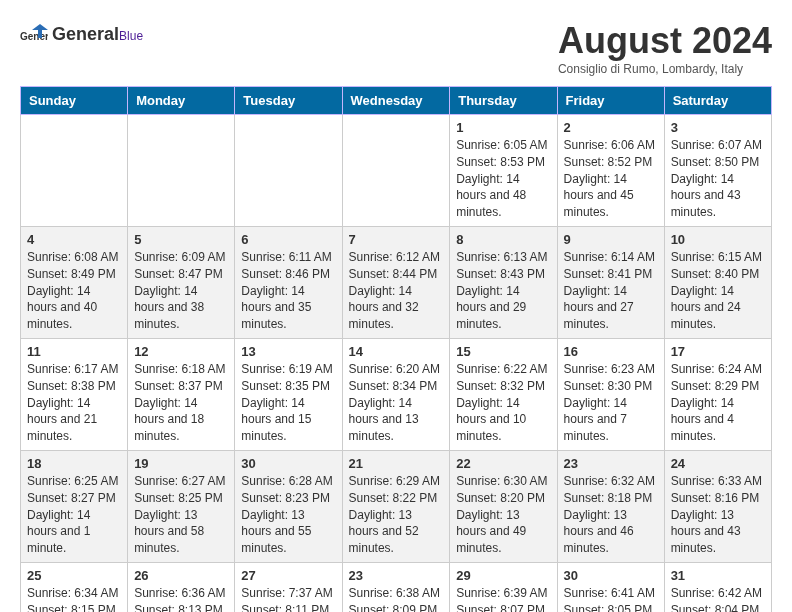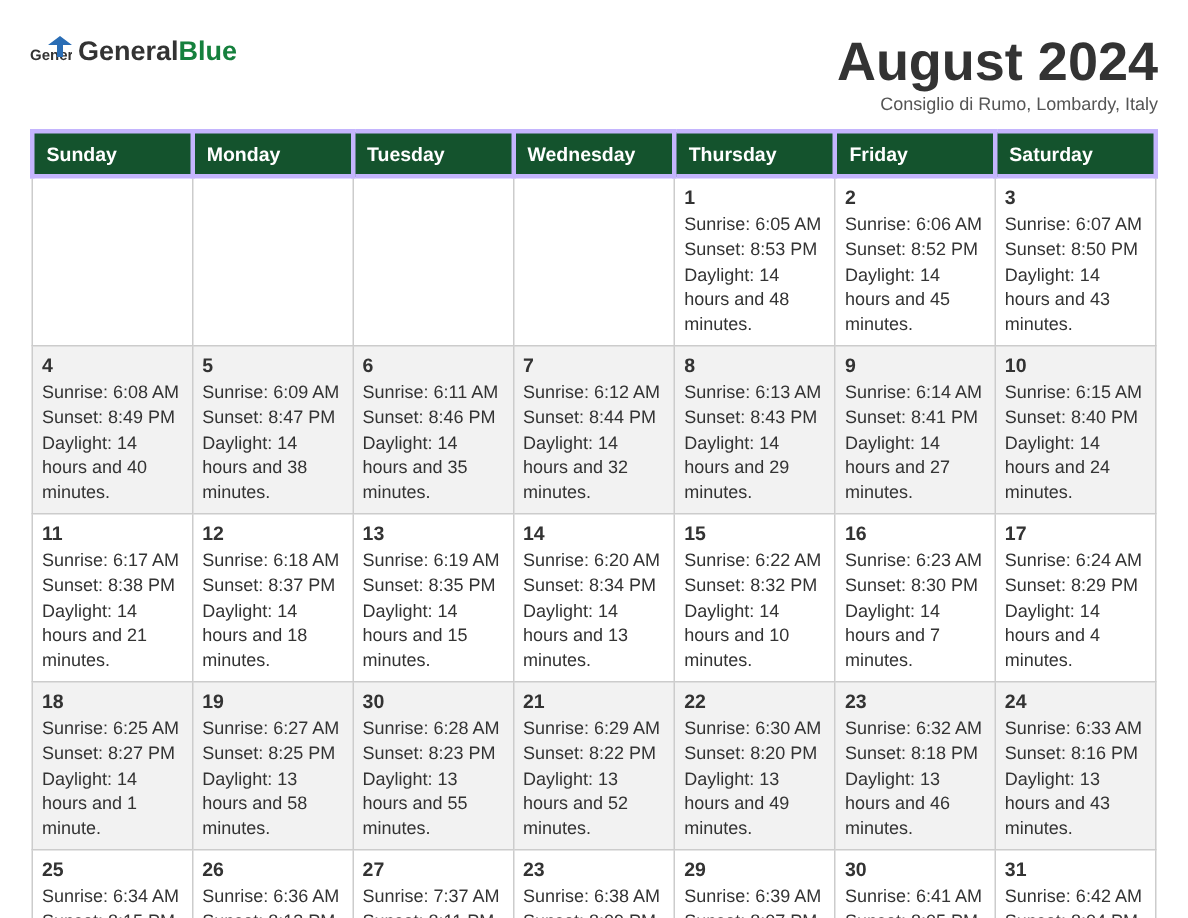--- a/index.html
+++ b/index.html
@@ -20,52 +20,52 @@
       display: flex;
       align-items: center;
       gap: 4px;
     }
     .logo-text-general {
       font-size: 18px;
       font-weight: bold;
       color: #333;
     }
     .logo-text-blue {
-      font-size: 18px;
-      font-weight: bold;
-      color: #15803d;
+      font-size: 12px;
+      font-weight: normal;
+      color: #4c1d95;
     }
     .logo-icon {
       width: 28px;
       height: 28px;
     }
     .title-area {
-      text-align: right;
+      text-align: left;
     }
     .month-title {
       font-size: 36px;
       font-weight: bold;
       color: #333;
     }
     .location-title {
       font-size: 12px;
       color: #555;
     }
     .calendar {
       width: 100%;
       border-collapse: collapse;
       border: 1px solid #ccc;
     }
     .calendar th {
-      background-color: #14532d;
+      background-color: #0369a1;
       color: #fff;
       text-align: left;
       padding: 6px 8px;
       font-size: 13px;
-      border: 3px solid #c4b5fd;
+      border: 1px solid #c4b5fd;
     }
     .calendar td {
       vertical-align: top;
       padding: 5px 6px;
       border: 1px solid #ccc;
       font-size: 11px;
       width: 108px;
       min-height: 80px;
       background: #fff;
     }

